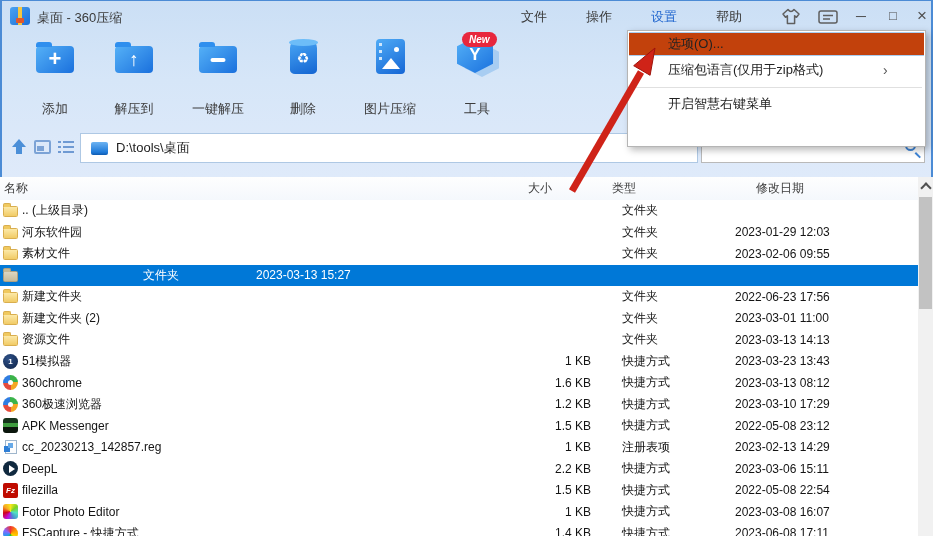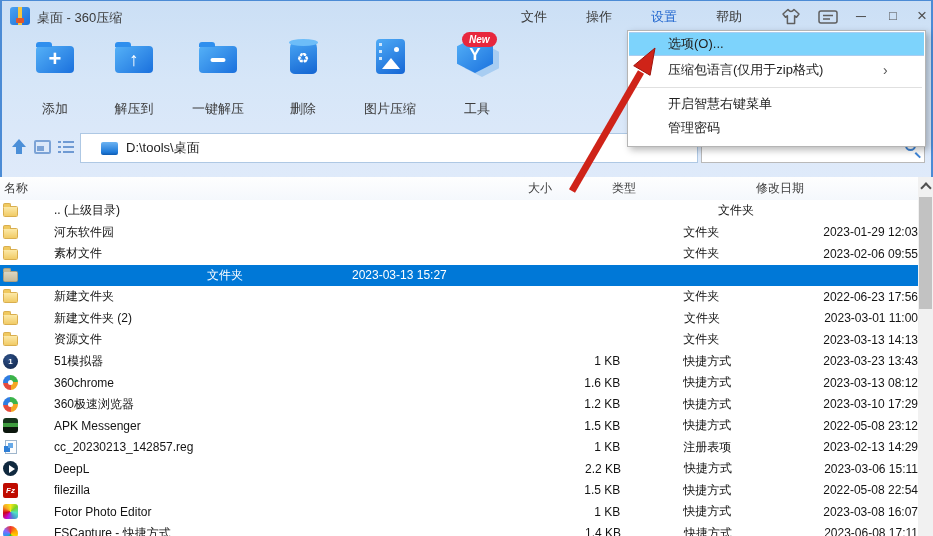--- a/index.html
+++ b/index.html
@@ -82,40 +82,40 @@
   #up-btn .stem{position:absolute;left:6px;top:8px;width:6px;height:8px;background:#4b8fd8;}
   #view-grid{position:absolute;left:34px;top:139px;width:17px;height:14px;border:2px solid #7ca3d6;border-radius:2px;}
   #view-grid::after{content:"";position:absolute;left:1px;bottom:1px;width:7px;height:5px;background:#7ca3d6;}
   #view-list{position:absolute;left:58px;top:139px;width:16px;height:14px;}
   #view-list .b{position:absolute;left:0;top:1px;width:3px;height:2px;background:#6f9ad3;
     box-shadow:0 5px 0 #6f9ad3,0 10px 0 #6f9ad3;}
   #view-list .l{position:absolute;left:5px;top:1px;width:11px;height:2px;background:#6f9ad3;
     box-shadow:0 5px 0 #6f9ad3,0 10px 0 #6f9ad3;}
 
   #addr{position:absolute;left:80px;top:132px;width:618px;height:30px;background:#fff;
-    border:1px solid #aec8e4;display:flex;align-items:center;padding-left:20px;}
+    border:1px solid #aec8e4;display:flex;align-items:center;padding-left:10px;}
   #addr-icon{width:17px;height:13px;border-radius:2px;flex:0 0 auto;
     background:linear-gradient(180deg,#6db3f2 0%,#1e7ad9 78%,#0f5bb0 100%);}
   #addr-text{margin-left:8px;font-size:13px;color:#1c1c1c;}
   #search{position:absolute;left:701px;top:132px;width:224px;height:30px;background:#fff;
     border:1px solid #b9b9b9;z-index:10;}
   #mag{position:absolute;right:8px;top:6px;width:11px;height:11px;border:2px solid #3f85d6;border-radius:50%;}
   #mag::after{content:"";position:absolute;left:9px;top:10px;width:7px;height:2px;background:#3f85d6;
     transform:rotate(45deg);transform-origin:0 0;}
 
   
   #lheader{position:absolute;left:0;top:177px;width:918px;height:34px;
     background:linear-gradient(180deg,#fefefe 0%,#f3f7fc 80%,#e9f1fa 100%);
     border-bottom:1px solid #e2e8ef;font-size:12px;color:#3c3c3c;z-index:1;}
   .hc{position:absolute;top:0;height:22px;line-height:22px;}
   #hc-0{left:4px;} #hc-1{left:480px;width:72px;text-align:right;} #hc-2{left:612px;} #hc-3{left:756px;}
 
   
   #file-list{position:absolute;left:0;top:200px;width:918px;height:336px;overflow:hidden;background:#fff;z-index:1;}
-  .row{display:flex;align-items:center;height:21.5px;padding-left:3px;font-size:12px;color:#141414;white-space:nowrap;gap:32px;}
+  .row{display:flex;align-items:center;height:21.5px;padding-left:3px;font-size:12px;color:#141414;white-space:nowrap;}
   .row.sel{background:#0078d7;color:#fff;}
   .c-name{width:479px;overflow:hidden;text-overflow:clip;}
   .c-size{width:90px;text-align:right;}
   .c-type{width:113px;padding-left:31px;}
   .c-date{padding-left:31px;}
 
   .ri{position:relative;width:15px;height:15px;flex:0 0 auto;margin-right:4px;display:flex;
     align-items:center;justify-content:center;font-size:8px;color:#fff;font-weight:bold;}
   .ri-folder{height:11px;margin-top:2px;background:linear-gradient(#fce9a8,#f1cb66);
     border:1px solid #d9ae4e;border-radius:1.5px;}
@@ -142,21 +142,21 @@
   #scrollbar{position:absolute;left:918px;top:177px;width:15px;height:359px;background:#f1f1f1;z-index:2;}
   #sb-up{position:absolute;left:0;top:0;width:15px;height:17px;}
   #sb-up::after{content:"";position:absolute;left:4px;top:7px;width:6px;height:6px;
     border-left:2px solid #505050;border-top:2px solid #505050;transform:rotate(45deg);}
   #sb-thumb{position:absolute;left:1px;top:20px;width:13px;height:112px;background:#c2c2c2;}
 
   
   #dropdown{position:absolute;left:627px;top:30px;width:299px;height:117px;background:#fff;
     border:1px solid #b5b5b5;box-shadow:3px 3px 7px rgba(0,0,0,.28);z-index:40;font-size:13px;color:#222;}
   .dd-item{position:relative;height:24px;line-height:24px;padding-left:40px;}
-  .dd-item.hl{background:#7dd3fc;border-top:1px solid #a9cdf0;border-bottom:1px solid #a9cdf0;
+  .dd-item.hl{background:#c2410c;border-top:1px solid #a9cdf0;border-bottom:1px solid #a9cdf0;
     margin:1px 1px 0 1px;padding-left:39px;height:24px;line-height:22px;}
   #dd-1{margin-top:2px;}
   .dd-arrow{position:absolute;left:255px;top:0;color:#555;font-size:14px;}
   .dd-sep{height:1px;margin:5px 3px 4px 3px;background:#e0e0e0;}
 
   
   #red-arrow{position:absolute;left:535px;top:36px;width:140px;height:165px;z-index:60;pointer-events:none;}
 </style>
 </head>
 <body>
@@ -365,21 +365,20 @@
   </div>
 
   <div id="dropdown">
     <div class="dd-item hl" id="dd-0">选项(O)...</div>
     <div class="dd-item" id="dd-1">
       <span>压缩包语言(仅用于zip格式)</span>
       <span class="dd-arrow">›</span>
     </div>
     <div class="dd-sep"></div>
     <div class="dd-item" id="dd-2">开启智慧右键菜单</div>
-    <div class="dd-item" id="dd-3">管理密码</div>
   </div>
 
   <svg id="red-arrow" viewBox="0 0 140 165">
     <line x1="37" y1="155" x2="106" y2="36" stroke="#cf2318" stroke-width="7"></line>
     <polygon points="120,12 115.1,39.3 98.7,29.7" fill="#cf2318" stroke="#9e120b" stroke-width="1"></polygon>
   </svg>
 
 </div>
 
 </body></html>

